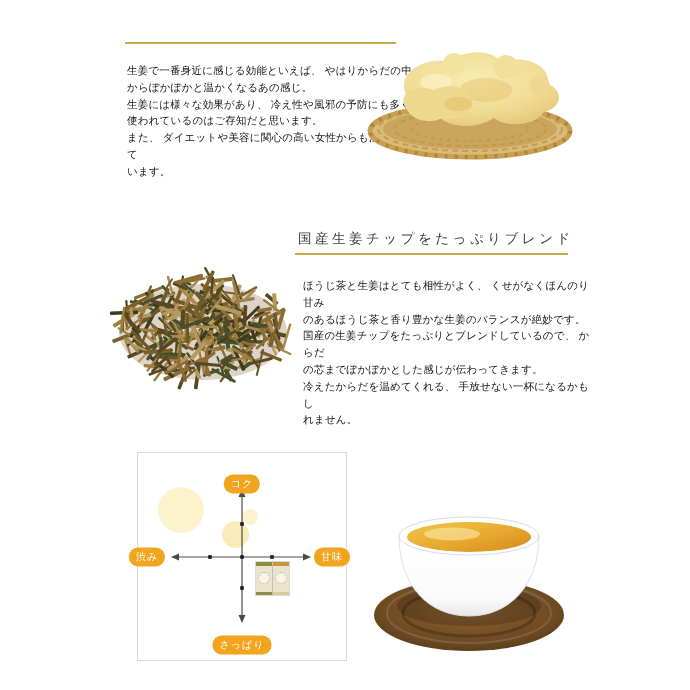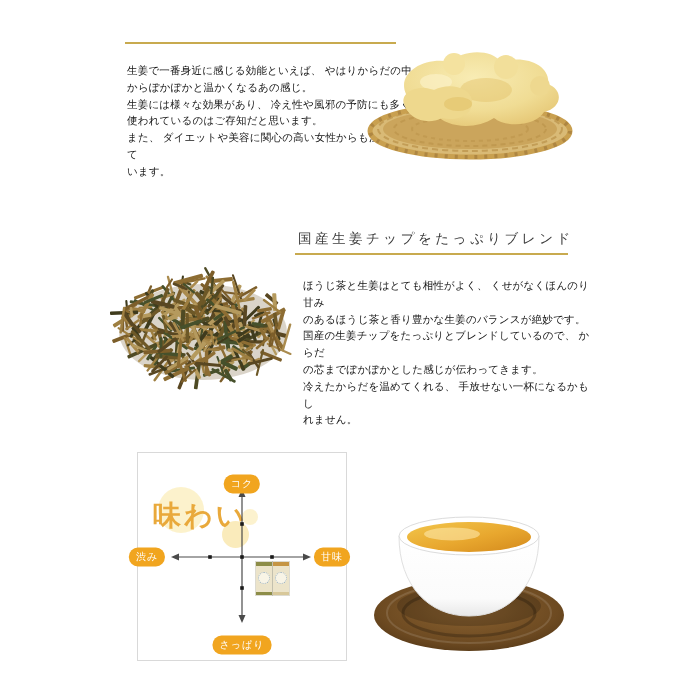--- a/index.html
+++ b/index.html
@@ -438,21 +438,20 @@
           <rect x="-8.0" y="-1.3" width="16.0" height="2.6" rx="1" fill="#594722" transform="translate(72.2 34.4) rotate(22)"></rect>
           <rect x="-10.1" y="-1.5" width="20.3" height="3.1" rx="1" fill="#46502b" transform="translate(45.6 47.0) rotate(158)"></rect>
         </g>
     </svg>
   </div>
 
   <div class="abs chart-box">
     <div class="bubble bub1"></div>
     <div class="bubble bub2"></div>
     <div class="bubble bub3"></div>
-    <div class="taste-title">味わい</div>
 
     <svg class="chart-svg" width="208" height="207" viewBox="0 0 208 207" xmlns="http://www.w3.org/2000/svg">
       <line x1="104" y1="42" x2="104" y2="164" stroke="#4a4a4a" stroke-width="1.2"></line>
       <line x1="39" y1="104" x2="167" y2="104" stroke="#4a4a4a" stroke-width="1.2"></line>
       <polygon points="104,36 100.5,44 107.5,44" fill="#4a4a4a"></polygon>
       <polygon points="104,170 100.5,162 107.5,162" fill="#4a4a4a"></polygon>
       <polygon points="33,104 41,100.5 41,107.5" fill="#4a4a4a"></polygon>
       <polygon points="173,104 165,100.5 165,107.5" fill="#4a4a4a"></polygon>
       <rect x="70.2" y="102.2" width="3.6" height="3.6" fill="#1a1a1a"></rect>
       <rect x="132.2" y="102.2" width="3.6" height="3.6" fill="#1a1a1a"></rect>

